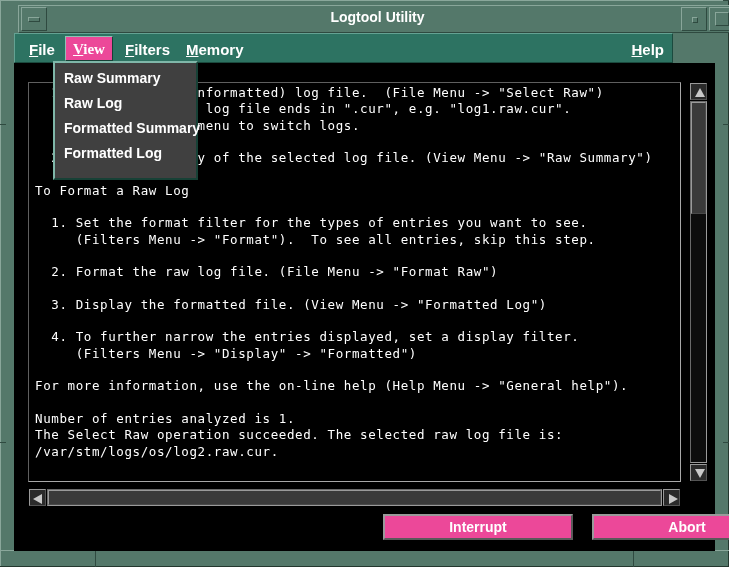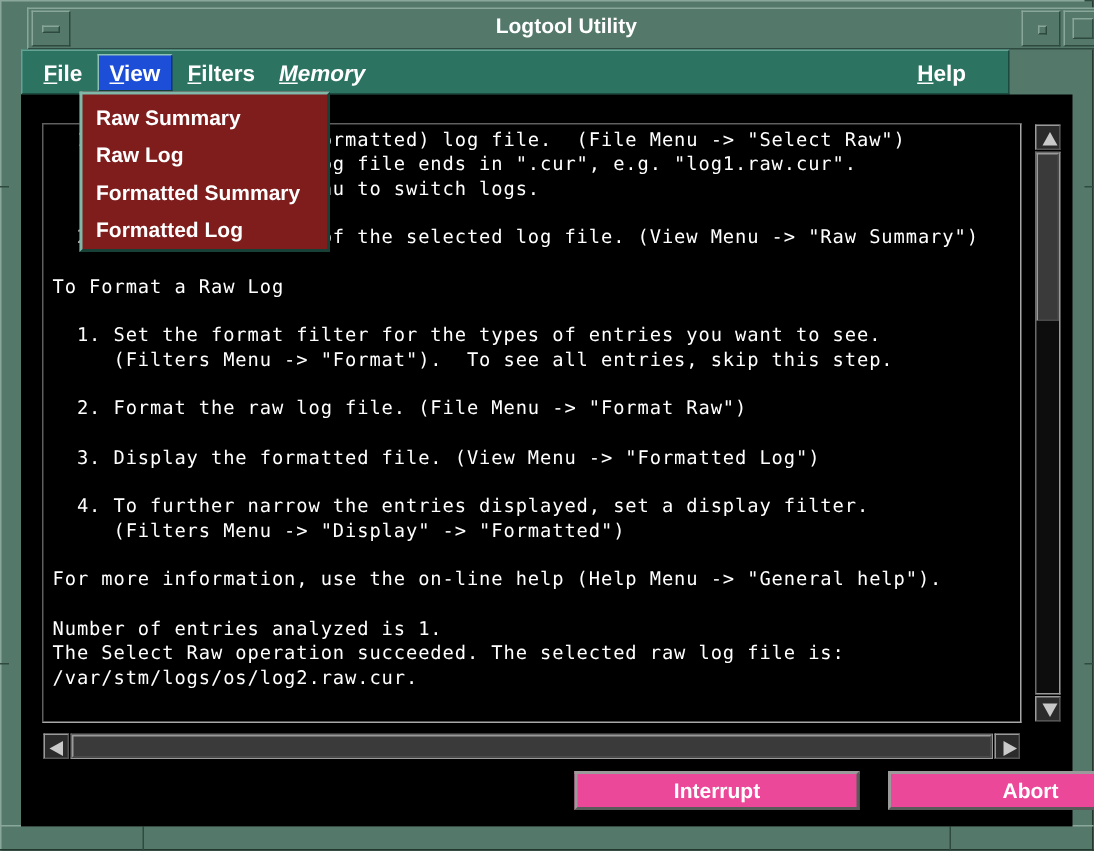--- a/index.html
+++ b/index.html
@@ -101,39 +101,40 @@
     height: 25px;
     padding: 0 7px;
     line-height: 25px;
     font-size: 15px;
     font-weight: bold;
     color: #ffffff;
     white-space: nowrap;
     border: 1px solid transparent;
   }
   .menu-item.active {
-    background: #1d4ed8;
+    background: #ec4899;
     border-top: 1px solid #8fc0b4;
     border-left: 1px solid #8fc0b4;
     border-bottom: 1px solid #174136;
     border-right: 1px solid #174136;
+    font-family: Liberation Serif, serif;
   }
   .menu-item .mnemonic { text-decoration: underline; }
 
   
   #dropdown {
     position: absolute;
     left: 53px; top: 61px;
-    width: 167px;
-    background: #7f1d1d;
+    width: 145px;
+    background: #404040;
     border-top: 2px solid #7fb7a9;
     border-left: 2px solid #7fb7a9;
     border-bottom: 2px solid #174136;
     border-right: 2px solid #174136;
-    padding: 3px 0 0 0;
+    padding: 3px 0 12px 0;
     z-index: 50;
   }
   .dd-item {
     height: 25px;
     line-height: 25px;
     padding-left: 9px;
     font-size: 14px;
     font-weight: bold;
     color: #ffffff;
     white-space: nowrap;
@@ -314,24 +315,24 @@
   <div id="menu-bar">
     <div class="menu-item" style="left:6px;">
       <span class="mnemonic">F</span><span>ile</span>
     </div>
     <div class="menu-item active" style="left:50px;">
       <span class="mnemonic">V</span><span>iew</span>
     </div>
     <div class="menu-item" style="left:102px;">
       <span class="mnemonic">F</span><span>ilters</span>
     </div>
-    <div class="menu-item" style="left:163px;font-style:italic;">
+    <div class="menu-item" style="left:163px;">
       <span class="mnemonic">M</span><span>emory</span>
     </div>
-    <div class="menu-item" style="right:20px;text-align:right;">
+    <div class="menu-item" style="right:0;text-align:right;">
       <span class="mnemonic">H</span><span>elp</span>
     </div>
   </div>
 
   <div id="client-area">
 
     <div id="text-view">
       <div id="text-content">  1. Select a raw (unformatted) log file.  (File Menu -&gt; "Select Raw")
      The current raw log file ends in ".cur", e.g. "log1.raw.cur".
      Use the Memory menu to switch logs.

